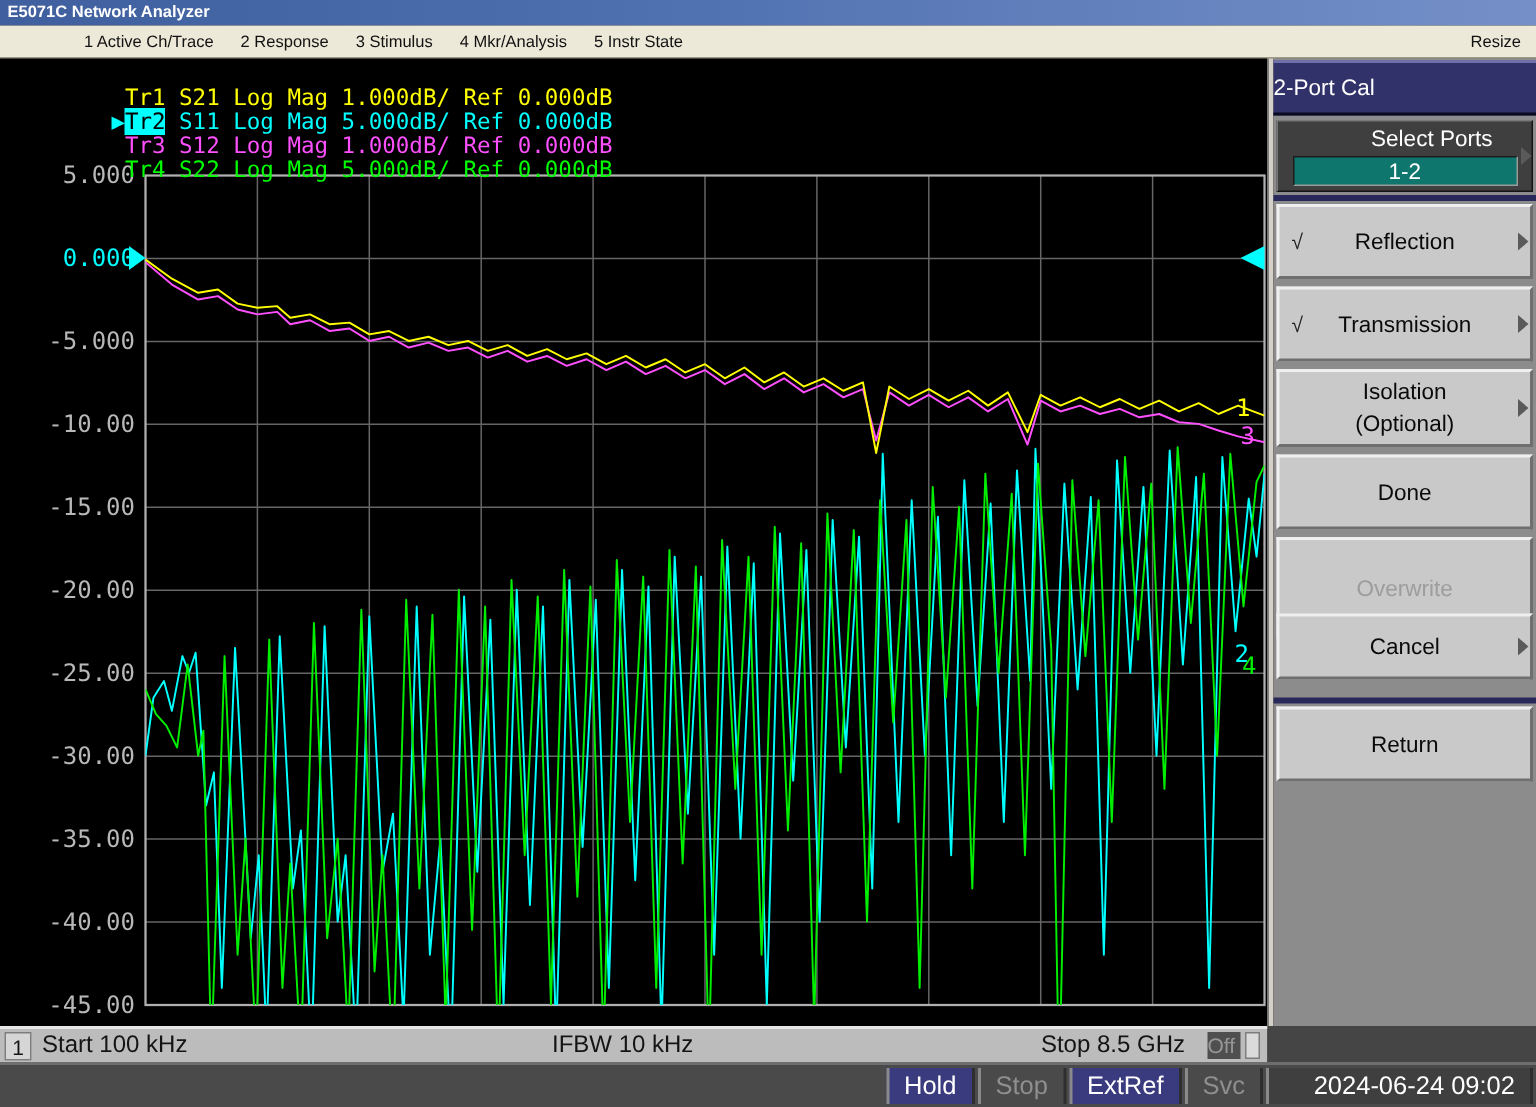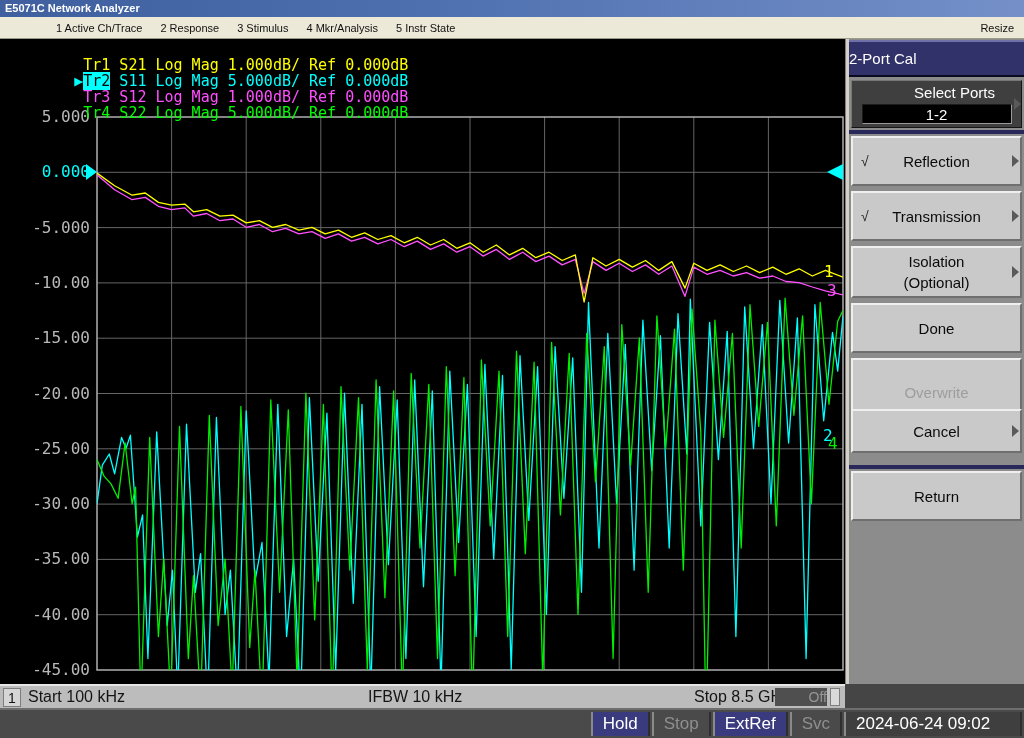--- a/index.html
+++ b/index.html
@@ -35,21 +35,21 @@
   
   .sidebar{position:absolute;left:849px;top:39px;width:175px;height:645px;background:#8c8c8c;}
   .sb-title{position:absolute;left:0;top:1px;width:175px;height:37px;
     background:#32326a;border-top:2px solid #7070a8;border-bottom:2px solid #0a0a20;
     color:#fff;font-size:15px;display:flex;align-items:center;justify-content:flex-start;}
   .sb-selectports{position:absolute;left:2px;top:41px;width:171px;height:48px;
     background:#3f3f3f;border-top:1px solid #777;border-left:1px solid #777;
     border-right:1px solid #141414;border-bottom:1px solid #141414;
     color:#fff;font-size:15px;text-align:center;}
   .sb-selectports .spl{margin-top:3px;padding-left:36px;}
-  .sb-spvalue{margin:3px auto 0;width:150px;height:20px;line-height:19px;background:#000000;
+  .sb-spvalue{margin:3px auto 0;width:150px;height:20px;line-height:19px;background:#0f766e;
     border-top:1px solid #1c1c1c;border-left:1px solid #1c1c1c;
     border-bottom:1px solid #9a9a9a;border-right:1px solid #9a9a9a;}
   .navysep{position:absolute;left:0;width:175px;height:4px;background:#28285a;}
   .skbtn{position:absolute;left:2px;width:171px;background:#c9c9c9;
     border-top:2px solid #efefef;border-left:2px solid #efefef;
     border-right:2px solid #6f6f6f;border-bottom:2px solid #6f6f6f;
     color:#0a0a0a;font-size:15px;display:flex;align-items:center;justify-content:center;
     text-align:center;cursor:default;}
   .skbtn .check{position:absolute;left:8px;font-size:14px;color:#222;}
   .arrow-r{position:absolute;right:1px;top:50%;transform:translateY(-50%);
@@ -60,30 +60,30 @@
   .twoline div{line-height:21px;}
 
   
   .chbar{position:absolute;left:0;top:684px;width:845px;height:24px;background:#bcbcbc;
     border-top:2px solid #e6e6e6;font-size:16px;color:#141414;display:flex;align-items:center;}
   .chnum{width:18px;height:19px;margin-left:3px;background:#d6d6d6;border:1px solid #7d7d7d;
     text-align:center;line-height:18px;font-size:14px;}
   .chstart{margin-left:7px;}
   .chifbw{position:absolute;left:368px;}
   .chstop{position:absolute;right:55px;}
-  .choff{position:absolute;right:18px;width:52px;height:18px;background:#4f4f4f;color:#969696;
-    font-size:14px;text-align:right;line-height:18px;}
+  .choff{position:absolute;right:18px;width:22px;height:18px;background:#4f4f4f;color:#969696;
+    font-size:14px;text-align:left;line-height:18px;}
   .choffbox{position:absolute;right:5px;width:10px;height:18px;background:#dadada;border:1px solid #7d7d7d;}
   .chbar-right{position:absolute;left:845px;top:684px;width:179px;height:24px;background:#454545;}
 
   
   .botbar{position:absolute;left:0;top:708px;width:1024px;height:30px;background:#4a4a4a;
     border-top:2px solid #6e6e6e;display:flex;align-items:center;justify-content:flex-end;
     font-size:17px;color:#8f8f8f;}
-  .bseg{height:24px;line-height:24px;padding:0 10px;margin-right:2px;text-align:left;
+  .bseg{height:24px;line-height:24px;padding:0 10px;margin-right:2px;text-align:right;
     border-left:2px solid #8a8a8a;border-right:2px solid #2e2e2e;}
   .bseg.navy{background:#3a3a7e;color:#fff;}
   .bseg.date{background:#3f3f3f;color:#fff;margin-right:2px;min-width:178px;}
 </style>
 </head>
 <body>
 
 <div id="screen">
 
   <div class="titlebar">

